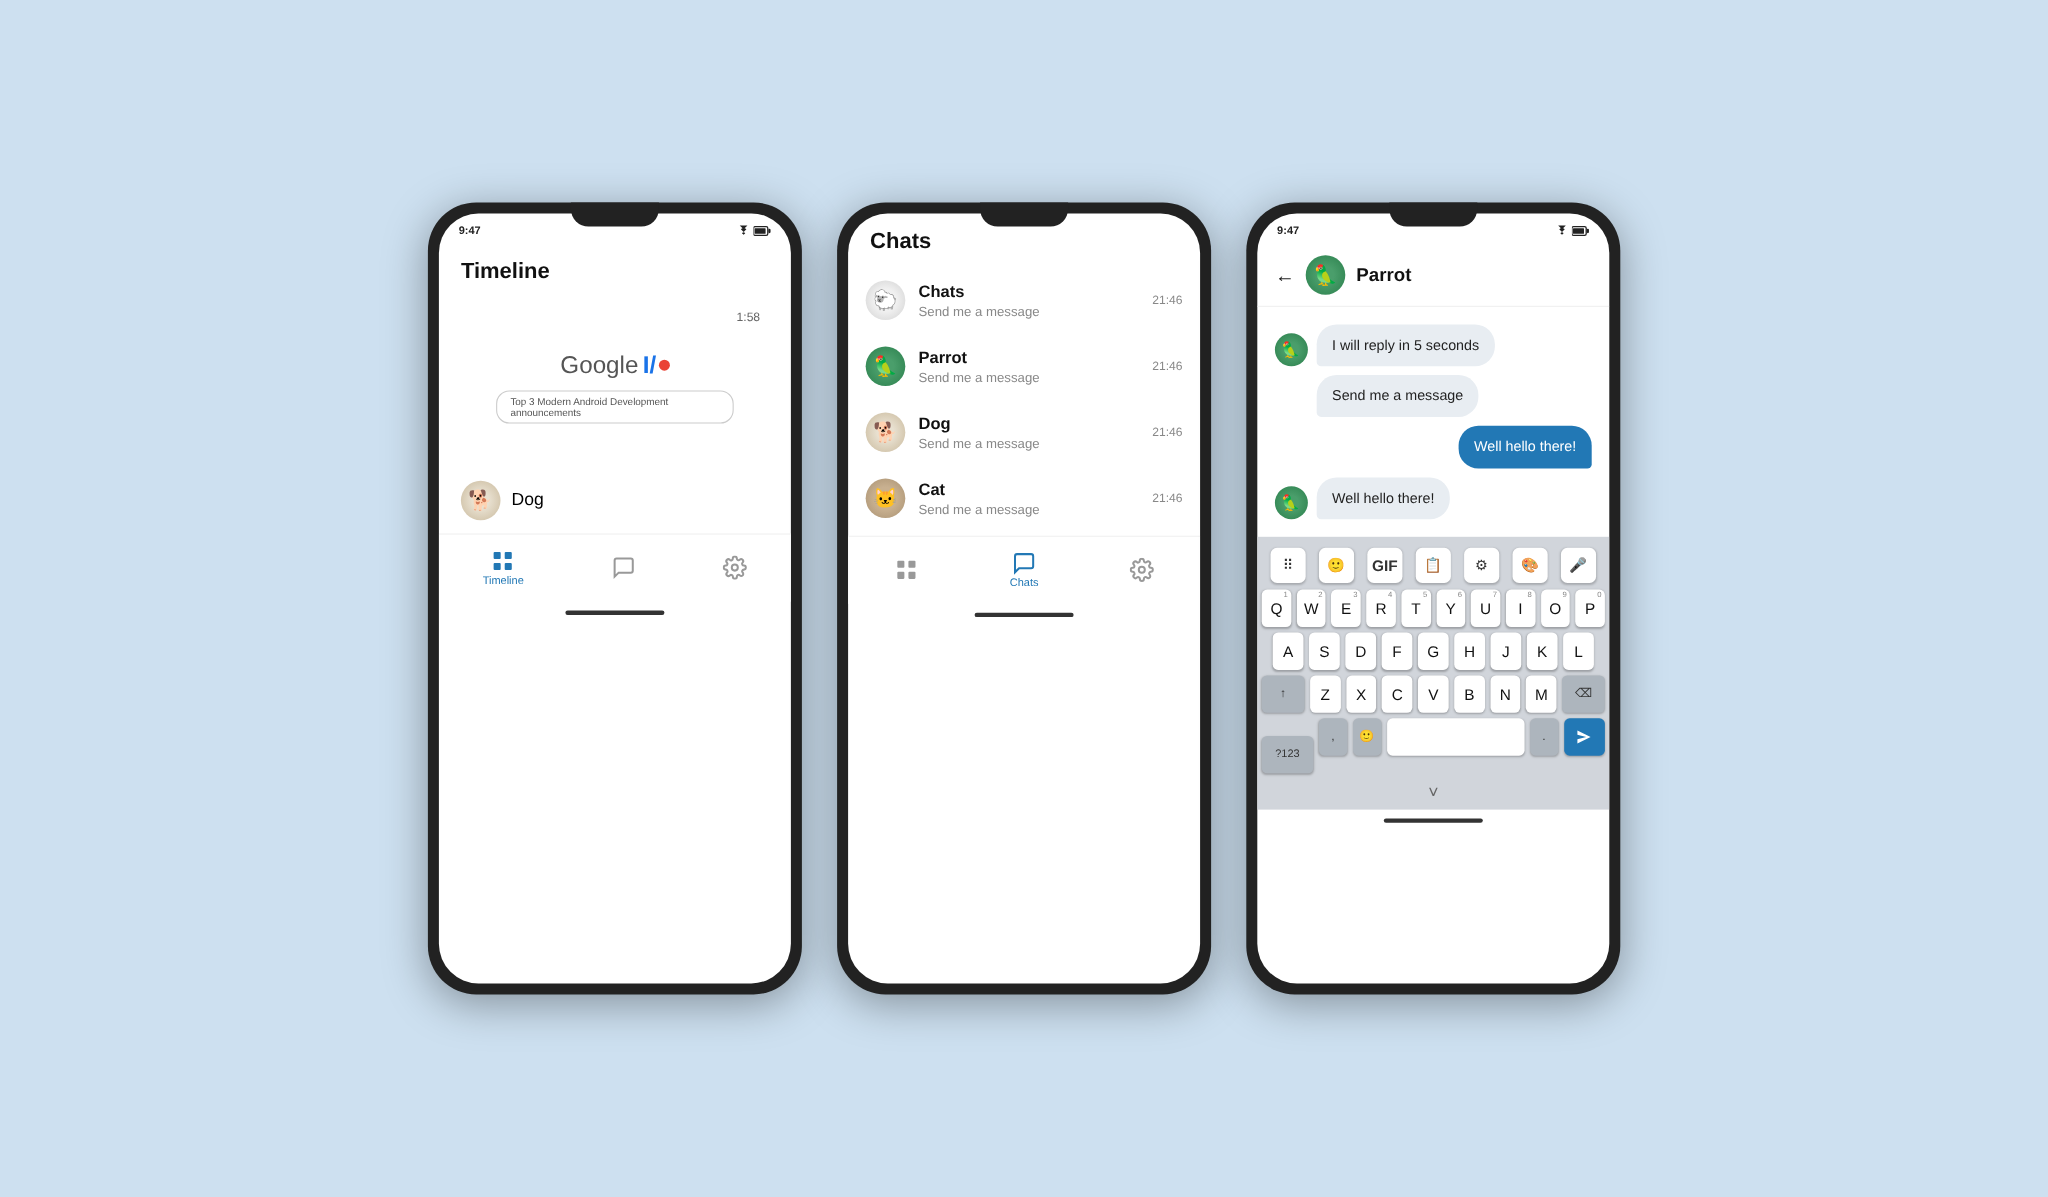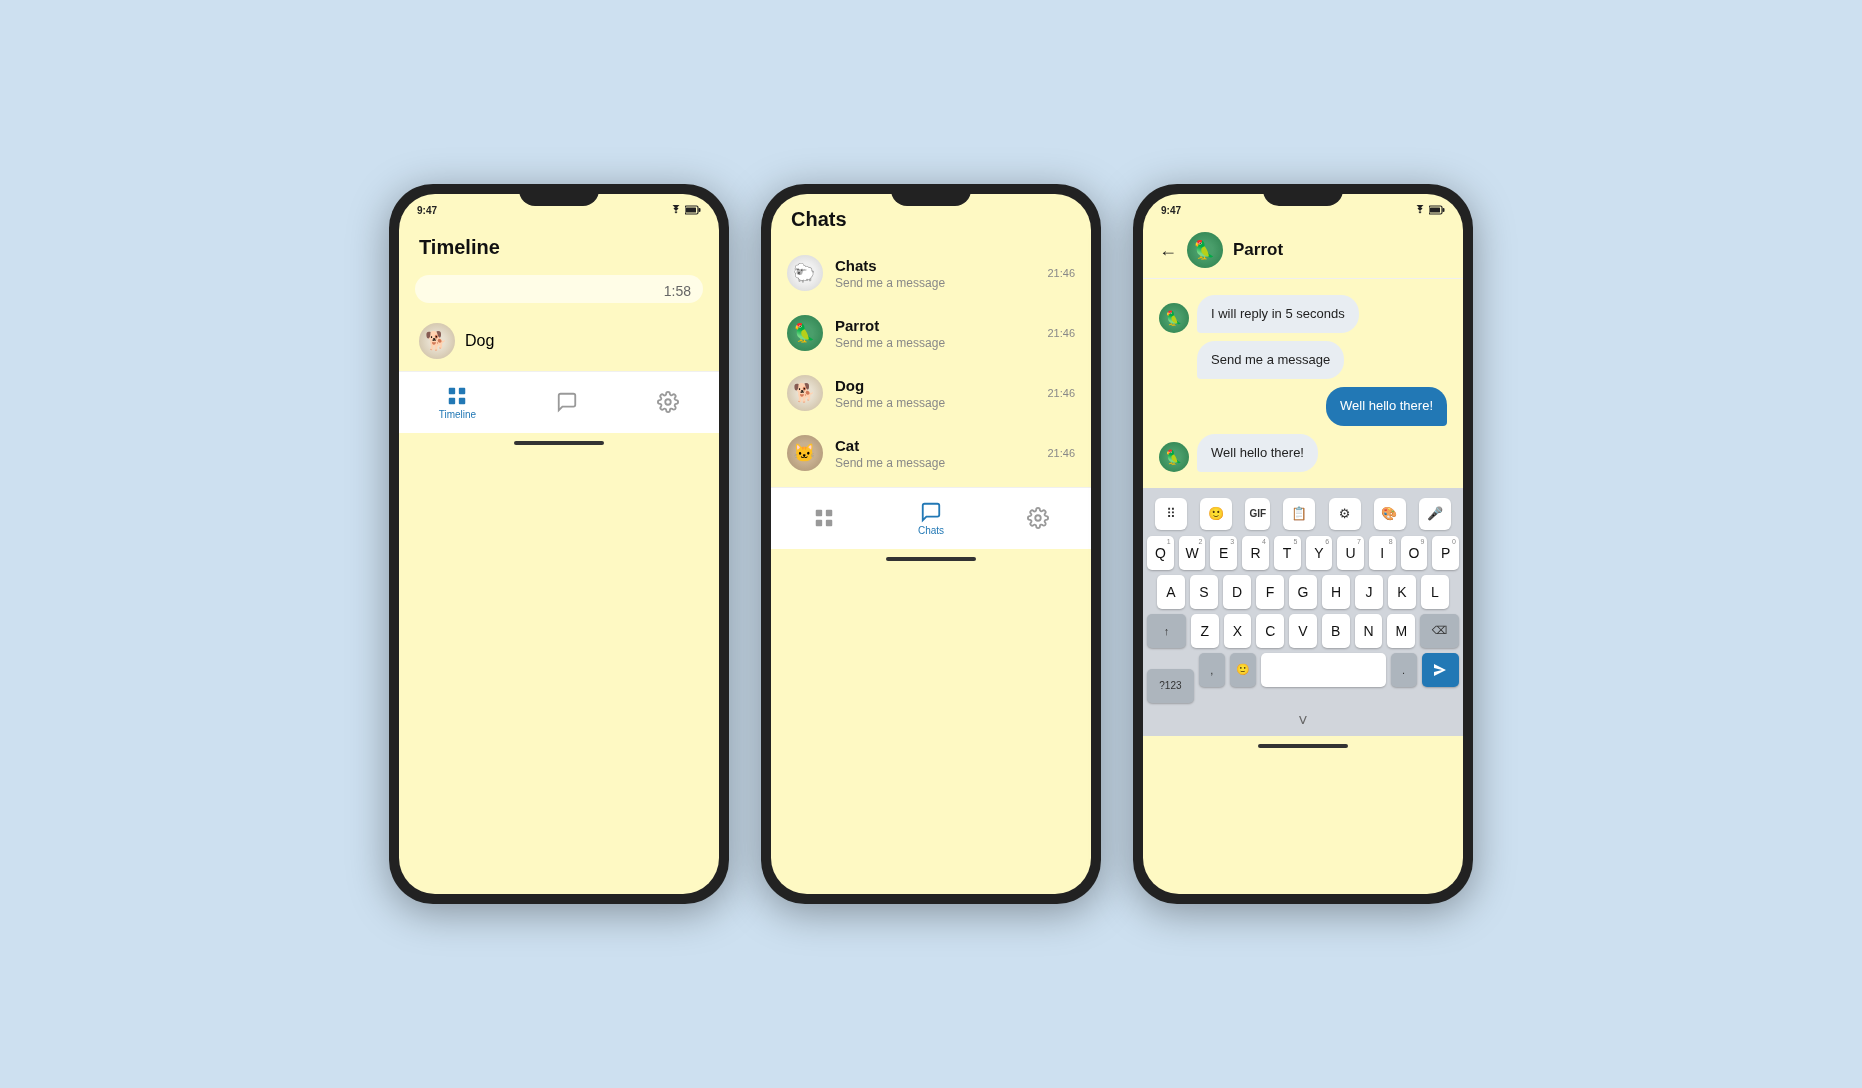--- a/index.html
+++ b/index.html
@@ -21,21 +21,21 @@
       background: #222;
       border-radius: 44px;
       padding: 10px;
       box-shadow: 0 8px 40px rgba(0,0,0,0.35);
       position: relative;
       flex-shrink: 0;
     }
     .phone-inner {
       width: 100%;
       height: 100%;
-      background: #fef9c3;
+      background: #ffffff;
       border-radius: 36px;
       overflow: hidden;
       display: flex;
       flex-direction: column;
       position: relative;
     }
     .notch {
       position: absolute;
       top: 0;
       left: 50%;
@@ -107,21 +107,21 @@
     .timeline-card {
       margin: 8px 16px;
       background: rgba(255,255,255,0.6);
       border-radius: 16px;
       overflow: hidden;
     }
     .timeline-card-header {
       display: flex;
       justify-content: flex-end;
       padding: 8px 12px 4px;
-      font-size: 14px;
+      font-size: 11px;
       color: #666;
       text-align: center;
     }
     .timeline-card-img {
       background: #fff;
       margin: 0 16px 12px 16px;
       border-radius: 12px;
       padding: 20px;
       display: flex;
       flex-direction: column;
@@ -287,21 +287,21 @@
       background: #fff;
       border-radius: 6px;
       display: flex;
       align-items: center;
       justify-content: center;
       font-size: 13px;
       color: #333;
       cursor: pointer;
       box-shadow: 0 1px 2px rgba(0,0,0,0.2);
     }
-    .kbd-tool.gif-btn { font-size: 10px; font-weight: 700; padding: 0 4px; width: auto; }
+    .kbd-tool.gif-btn { font-size: 14px; font-weight: 700; padding: 0 4px; width: auto; }
     .kbd-row {
       display: flex;
       justify-content: center;
       gap: 5px;
       margin-bottom: 5px;
     }
     .kbd-key {
       min-width: 26px;
       height: 34px;
       background: #fff;
@@ -368,20 +368,28 @@
           </svg>
       </span>
     </div>
 
     <div class="screen-content phone1">
       <div class="screen-title">Timeline</div>
 
       <div class="timeline-card">
         <div class="timeline-card-header">
           <span>1:58</span>
+        </div>
+        <div class="timeline-card-img">
+          <div class="google-io-logo">
+            <span class="google-text">Google </span>
+            <span style="font-weight:700;color:#1a73e8;font-size:22px;">I/</span>
+            <span class="io-dot"></span>
+          </div>
+          <div class="card-subtitle">Top 3 Modern Android Development announcements</div>
         </div>
       </div>
 
       <div class="timeline-user">
         <div class="avatar-circle avatar-dog">🐕</div>
         <span>Dog</span>
       </div>
     </div>
 
     <div class="bottom-nav">

